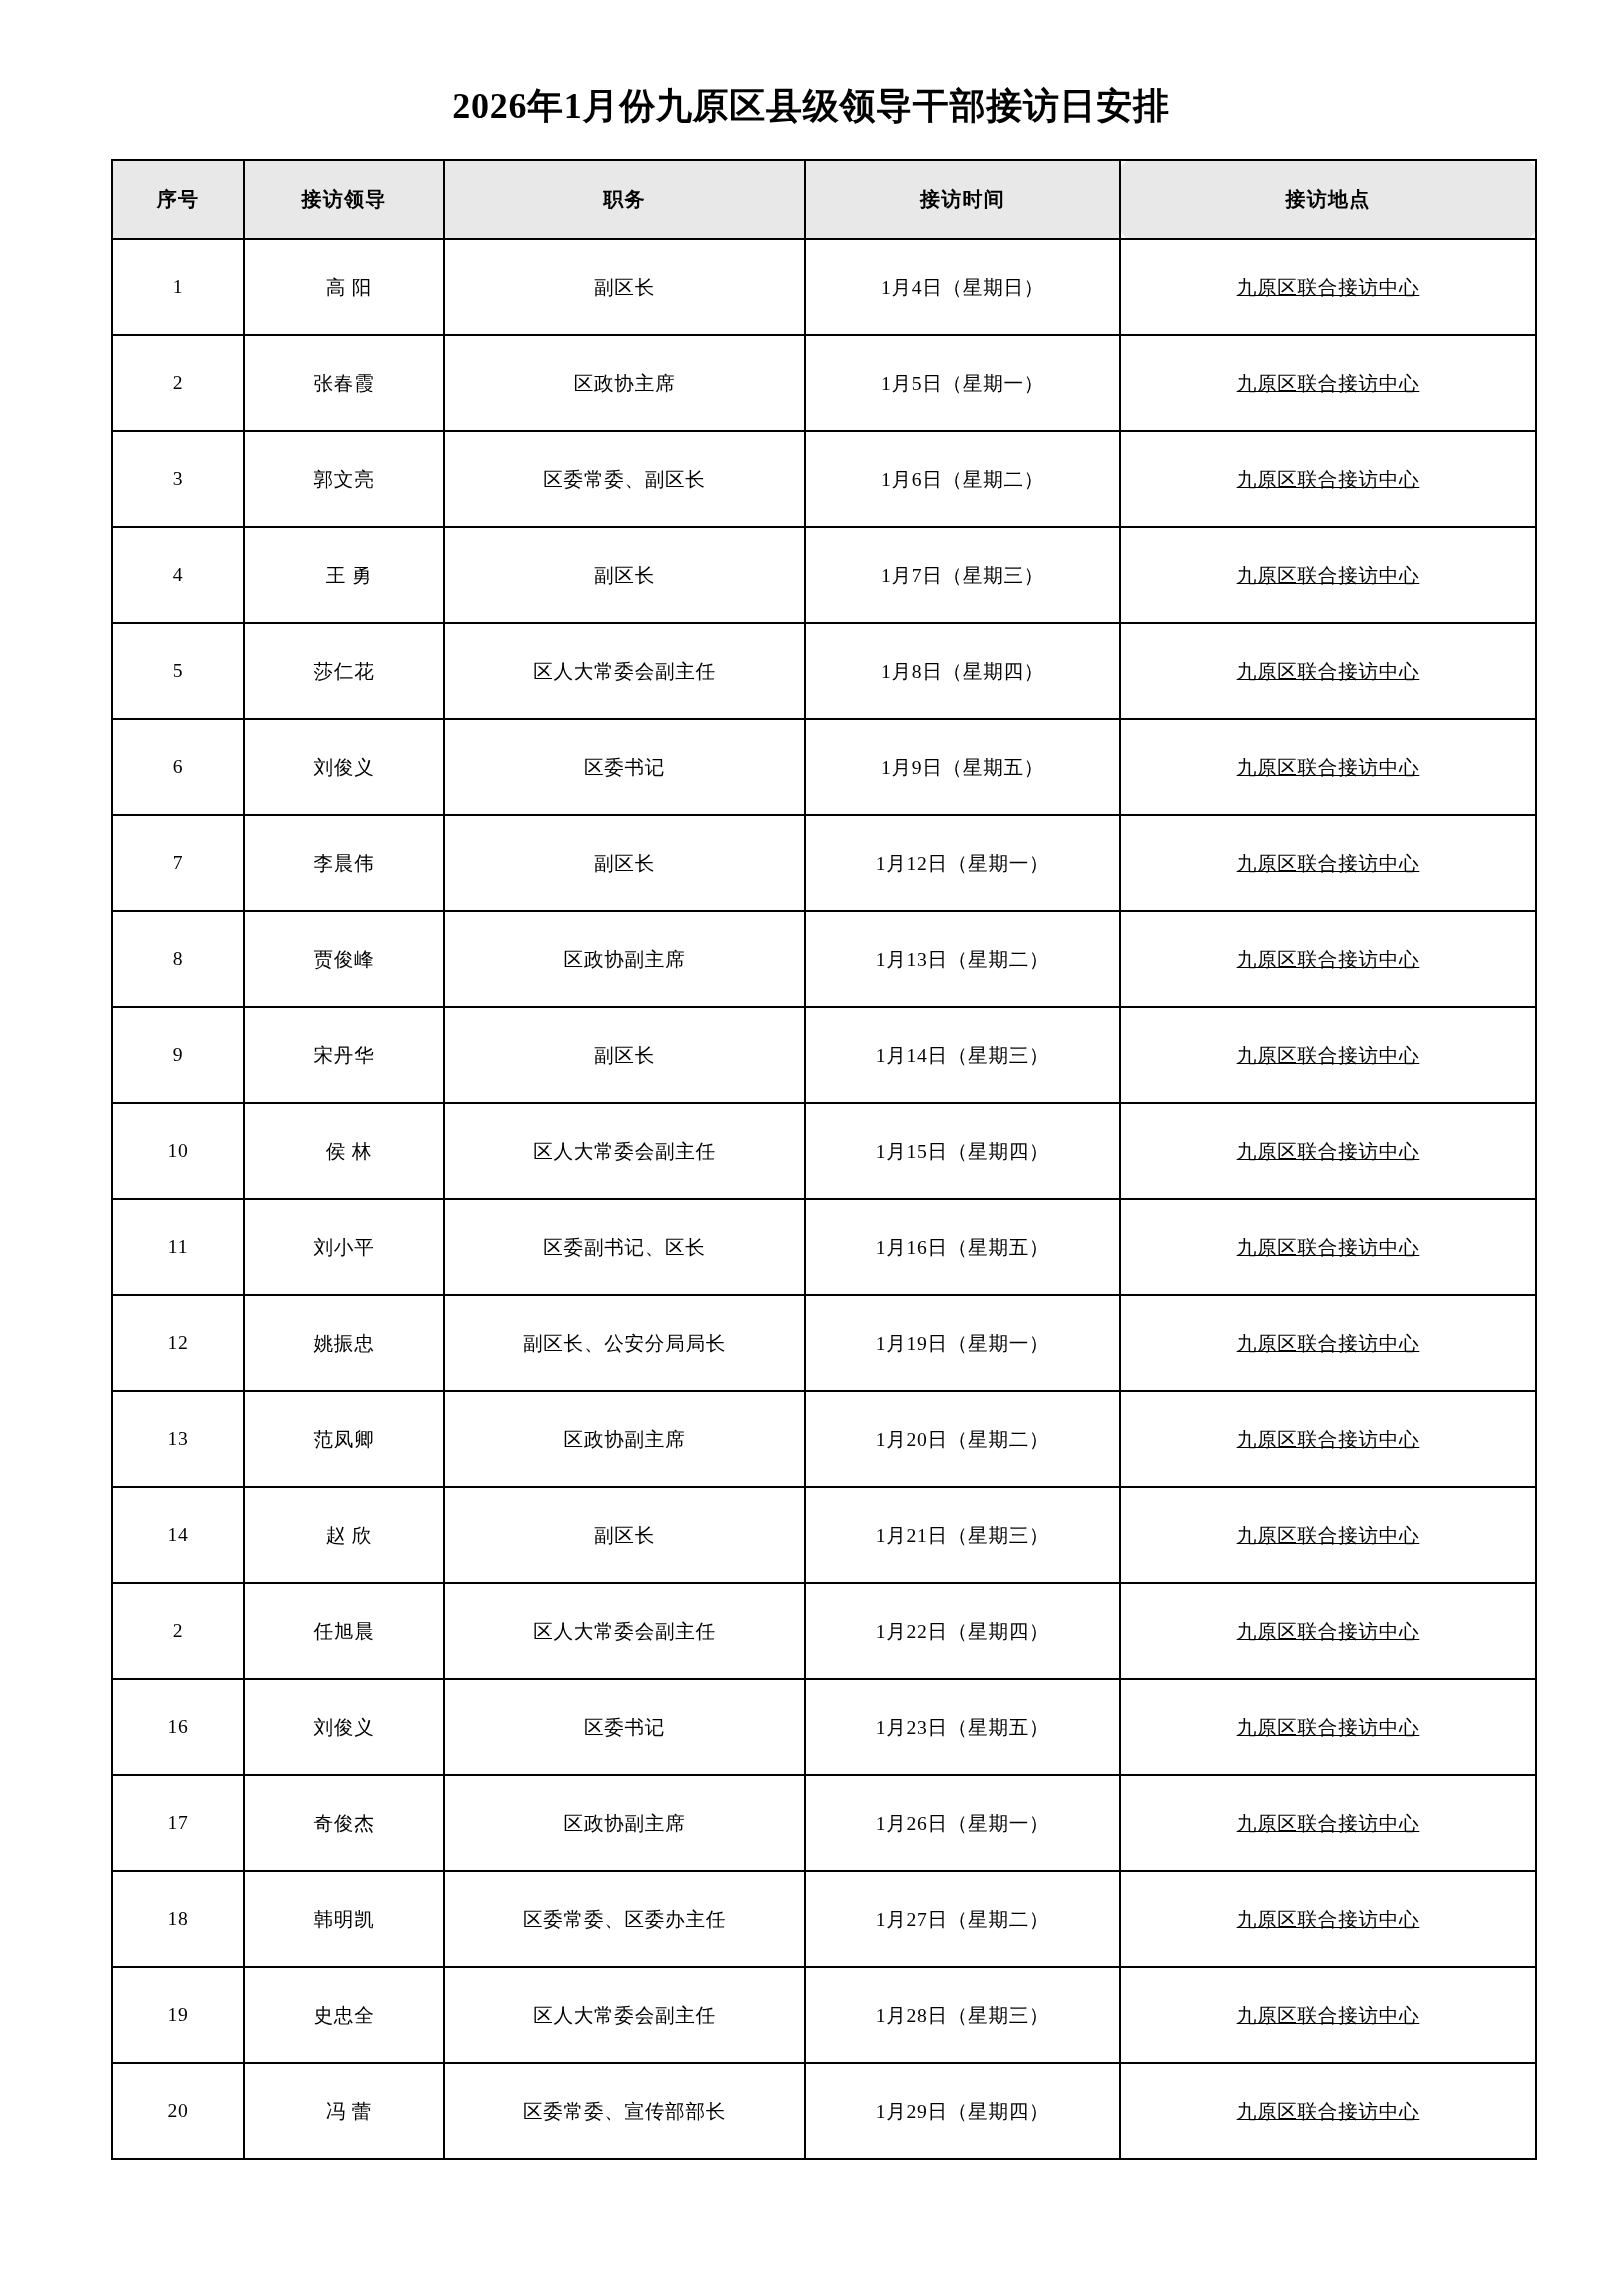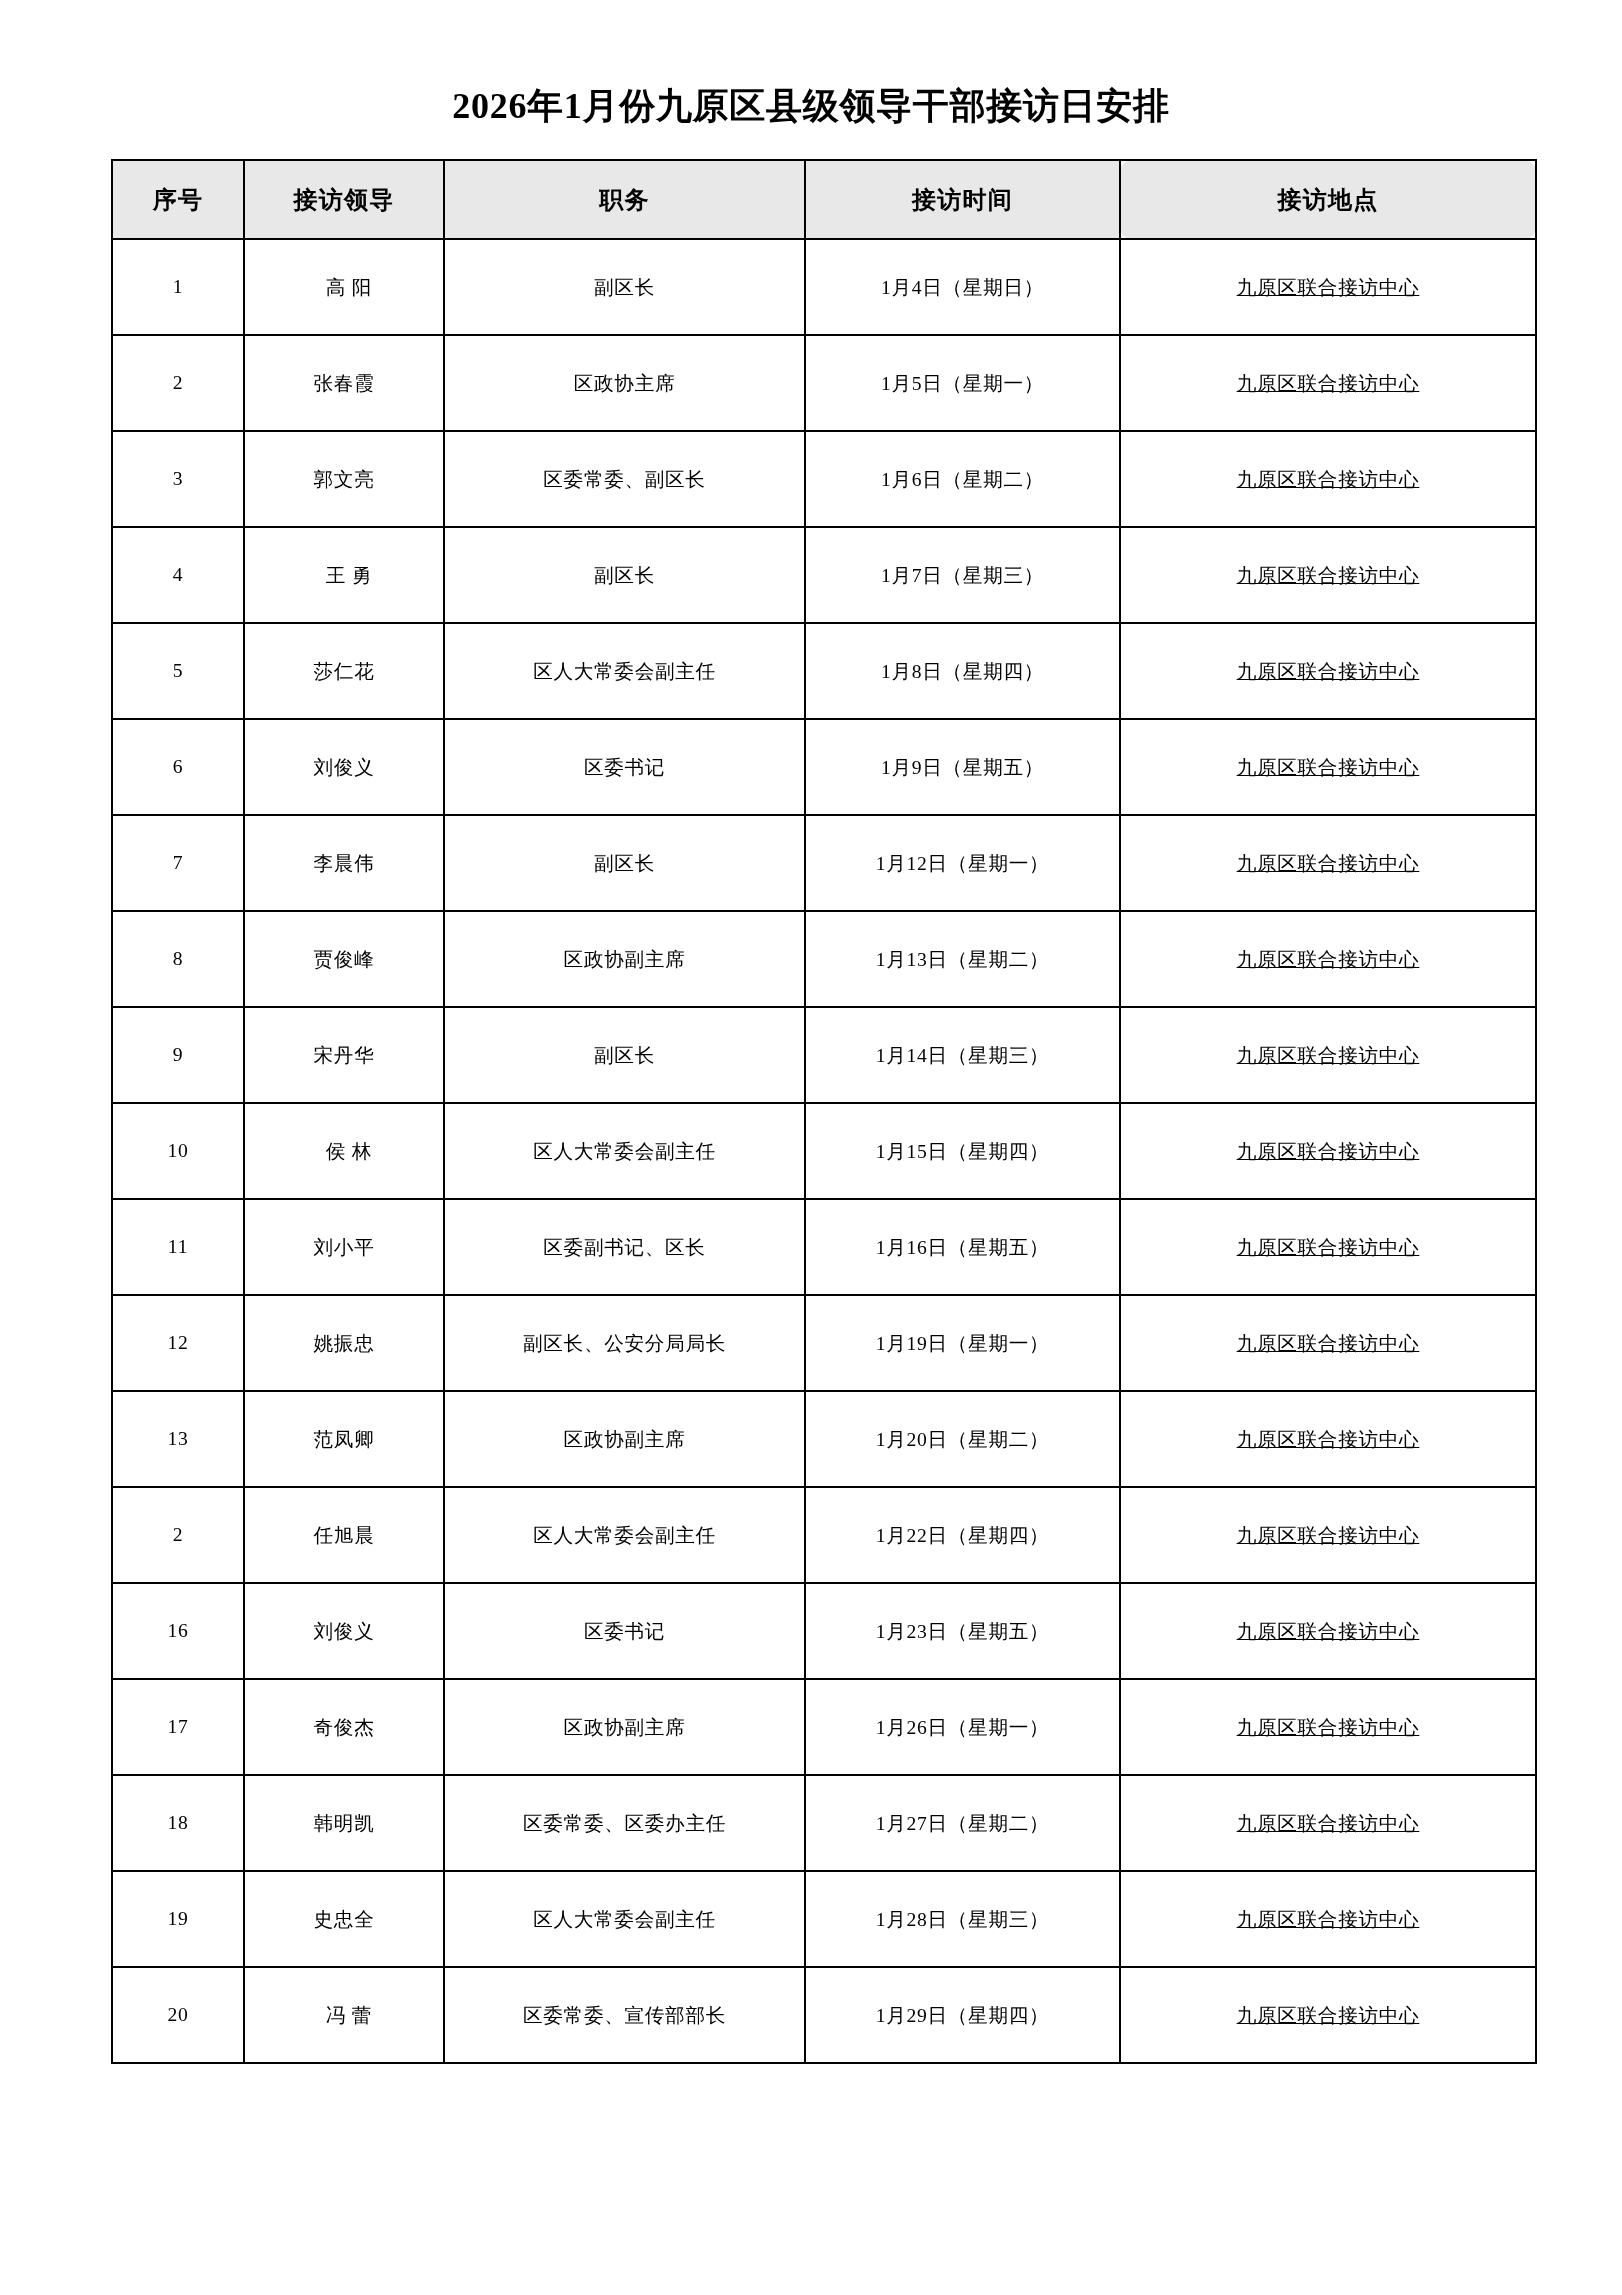--- a/index.html
+++ b/index.html
@@ -38,21 +38,21 @@
   }
   table.schedule th,
   table.schedule td {
     border: 2px solid #000000;
     text-align: center;
     vertical-align: middle;
     font-family: "Liberation Serif", "DejaVu Serif", serif;
   }
   table.schedule thead th {
     background: #e8e8e8;
-    font-size: 24px;
+    font-size: 20px;
     font-weight: bold;
     height: 75px;
     letter-spacing: 1.3px;
   }
   table.schedule tbody td {
     font-size: 19.6px;
     height: 92px;
     font-weight: normal;
     letter-spacing: 0.7px;
   }
@@ -176,20 +176,27 @@
           <td class="col-place">九原区联合接访中心</td>
         </tr>
         <tr>
           <td class="col-idx">13</td>
           <td class="col-name">范凤卿</td>
           <td class="col-title">区政协副主席</td>
           <td class="col-time">1月20日（星期二）</td>
           <td class="col-place">九原区联合接访中心</td>
         </tr>
         <tr>
+          <td class="col-idx">14</td>
+          <td class="col-name spaced-name">赵 欣</td>
+          <td class="col-title">副区长</td>
+          <td class="col-time">1月21日（星期三）</td>
+          <td class="col-place">九原区联合接访中心</td>
+        </tr>
+        <tr>
           <td class="col-idx">2</td>
           <td class="col-name">任旭晨</td>
           <td class="col-title">区人大常委会副主任</td>
           <td class="col-time">1月22日（星期四）</td>
           <td class="col-place">九原区联合接访中心</td>
         </tr>
         <tr>
           <td class="col-idx">16</td>
           <td class="col-name">刘俊义</td>
           <td class="col-title">区委书记</td>

